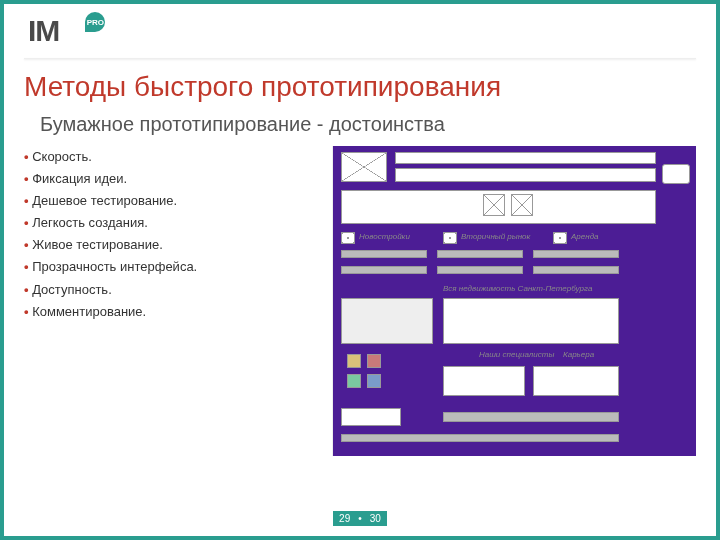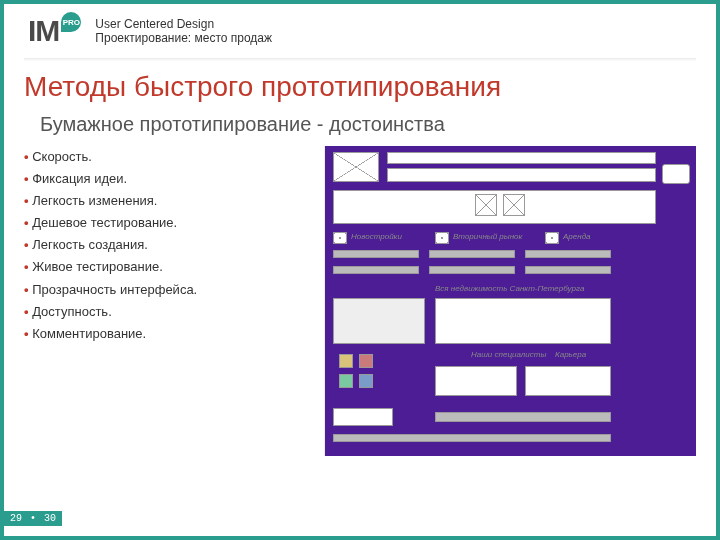--- a/index.html
+++ b/index.html
@@ -3,21 +3,21 @@
 <meta charset="utf-8">
 <style>
   * { box-sizing: border-box; margin: 0; padding: 0; }
   html, body { width: 720px; height: 540px; font-family: "Segoe UI", Arial, sans-serif; }
   .slide {
     width: 720px; height: 540px; border: 4px solid #2a9d8f; position: relative; background: #fff;
   }
   .header {
     display: flex; align-items: center; padding: 10px 24px 6px 24px; gap: 14px;
   }
-  .logo-wrap { display: flex; align-items: flex-start; position: relative; }
+  .logo-wrap { display: flex; align-items: flex-start; position: relative; gap: 24px; }
   .logo-im {
     font-family: Arial, sans-serif; font-weight: 900; font-size: 30px; color: #4a4a4a; letter-spacing: -1px;
   }
   .logo-badge {
     width: 20px; height: 20px; background: #2a9d8f; border-radius: 10px 10px 10px 0;
     display: flex; align-items: center; justify-content: center; margin-left: 2px; margin-top: -2px;
   }
   .logo-badge span { color: #fff; font-size: 8px; font-weight: bold; }
   .header-text .line1 { font-size: 12px; color: #333; }
   .header-text .line2 { font-size: 12px; color: #333; }
@@ -26,21 +26,21 @@
     background: linear-gradient(to bottom, #ddd, #fff);
     box-shadow: 0 1px 2px rgba(0,0,0,0.1);
   }
   .title {
     font-size: 28px; color: #c0392b; font-weight: 400; padding: 4px 24px 6px 20px;
   }
   .subtitle {
     font-size: 20px; color: #555; font-weight: 400; padding: 4px 20px 10px 36px;
   }
   .body {
-    display: flex; padding: 0 20px; gap: 20px;
+    display: flex; padding: 0 20px; gap: 28px;
   }
   .bullets { flex: 0 0 280px; }
   .bullets li {
     list-style: none; font-size: 13px; color: #333; line-height: 1.7;
   }
   .bullets li::before {
     content: "• "; color: #c0392b; font-weight: bold;
   }
   .sketch {
     flex: 1; height: 310px; background: #4c1d95; position: relative; overflow: hidden;
@@ -48,21 +48,21 @@
   }
   .sk { position: absolute; background: #fff; border: 1px solid #999; }
   .skx::before, .skx::after {
     content: ""; position: absolute; left: 0; top: 0; width: 100%; height: 100%;
   }
   .skx::before { background: linear-gradient(to top right, transparent 49%, #999 49.5%, #999 50.5%, transparent 51%); }
   .skx::after  { background: linear-gradient(to top left,  transparent 49%, #999 49.5%, #999 50.5%, transparent 51%); }
   .skline { position: absolute; background: #bbb; height: 8px; border: 1px solid #999; }
   .sktext { position: absolute; font-size: 8px; color: #888; font-style: italic; white-space: nowrap; }
   .footer {
-    position: absolute; bottom: 10px; left: 0; right: 0;  font-family: Liberation Mono, monospace;
+    position: absolute; bottom: 10px; left: 0; right: 0; text-align: center;
   }
   .pager {
     display: inline-flex;
   }
   .pager .cur {
     background: #2a9d8f; color: #fff; font-size: 10px; padding: 2px 6px;
   }
   .pager .dot {
     background: #2a9d8f; color: #fff; font-size: 10px; padding: 2px 2px;
   }
@@ -75,36 +75,31 @@
 
 <div class="slide">
 
   <div class="header">
     <div class="logo-wrap">
       <span class="logo-im">IM</span>
       <span class="logo-badge">
         <span>PRO</span>
       </span>
     </div>
-    <div class="header-text">
-      <div class="line1">User Centered Design</div>
-      <div class="line2">Проектирование: место продаж</div>
-    </div>
   </div>
 
   <div class="divider"></div>
 
   <h1 class="title">Методы быстрого прототипирования</h1>
   <h2 class="subtitle">Бумажное прототипирование - достоинства</h2>
 
   <div class="body">
     <ul class="bullets">
       <li>Скорость.</li>
       <li>Фиксация идеи.</li>
-      <li>Легкость изменения.</li>
       <li>Дешевое тестирование.</li>
       <li>Легкость создания.</li>
       <li>Живое тестирование.</li>
       <li>Прозрачность интерфейса.</li>
       <li>Доступность.</li>
       <li>Комментирование.</li>
     </ul>
 
     <div class="sketch">
 

